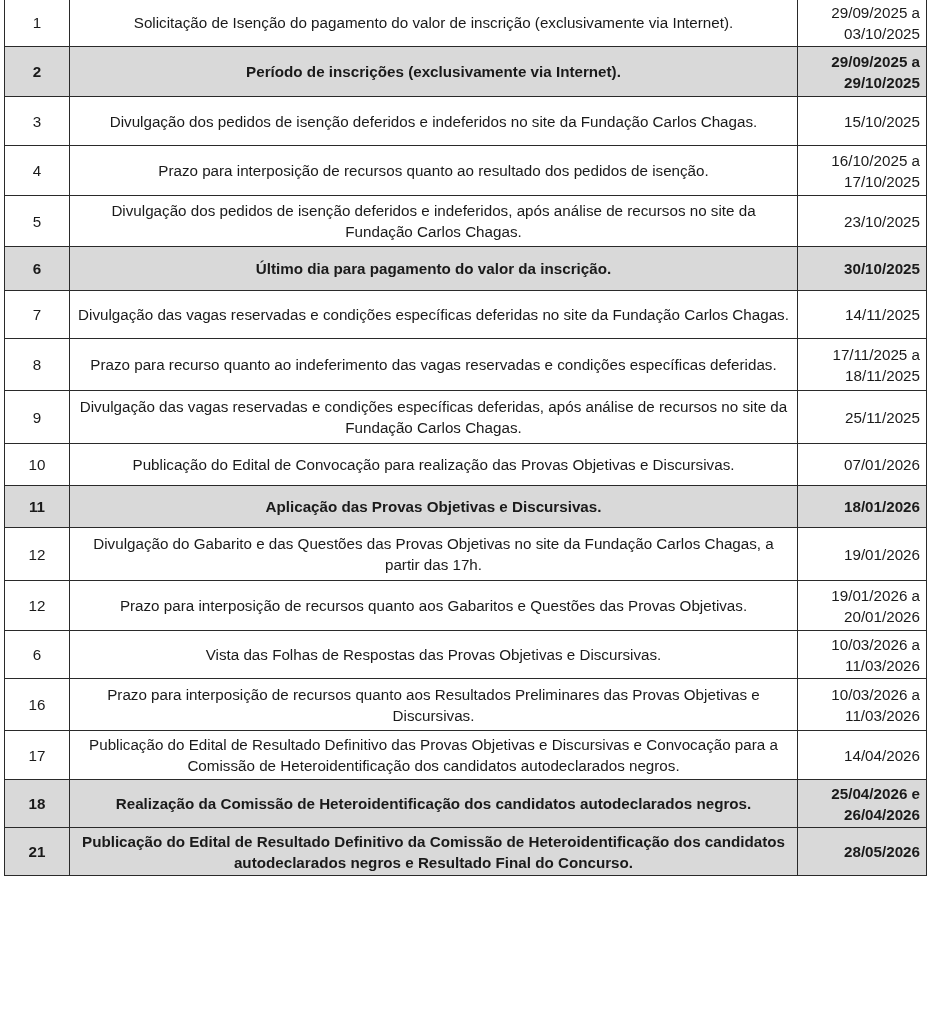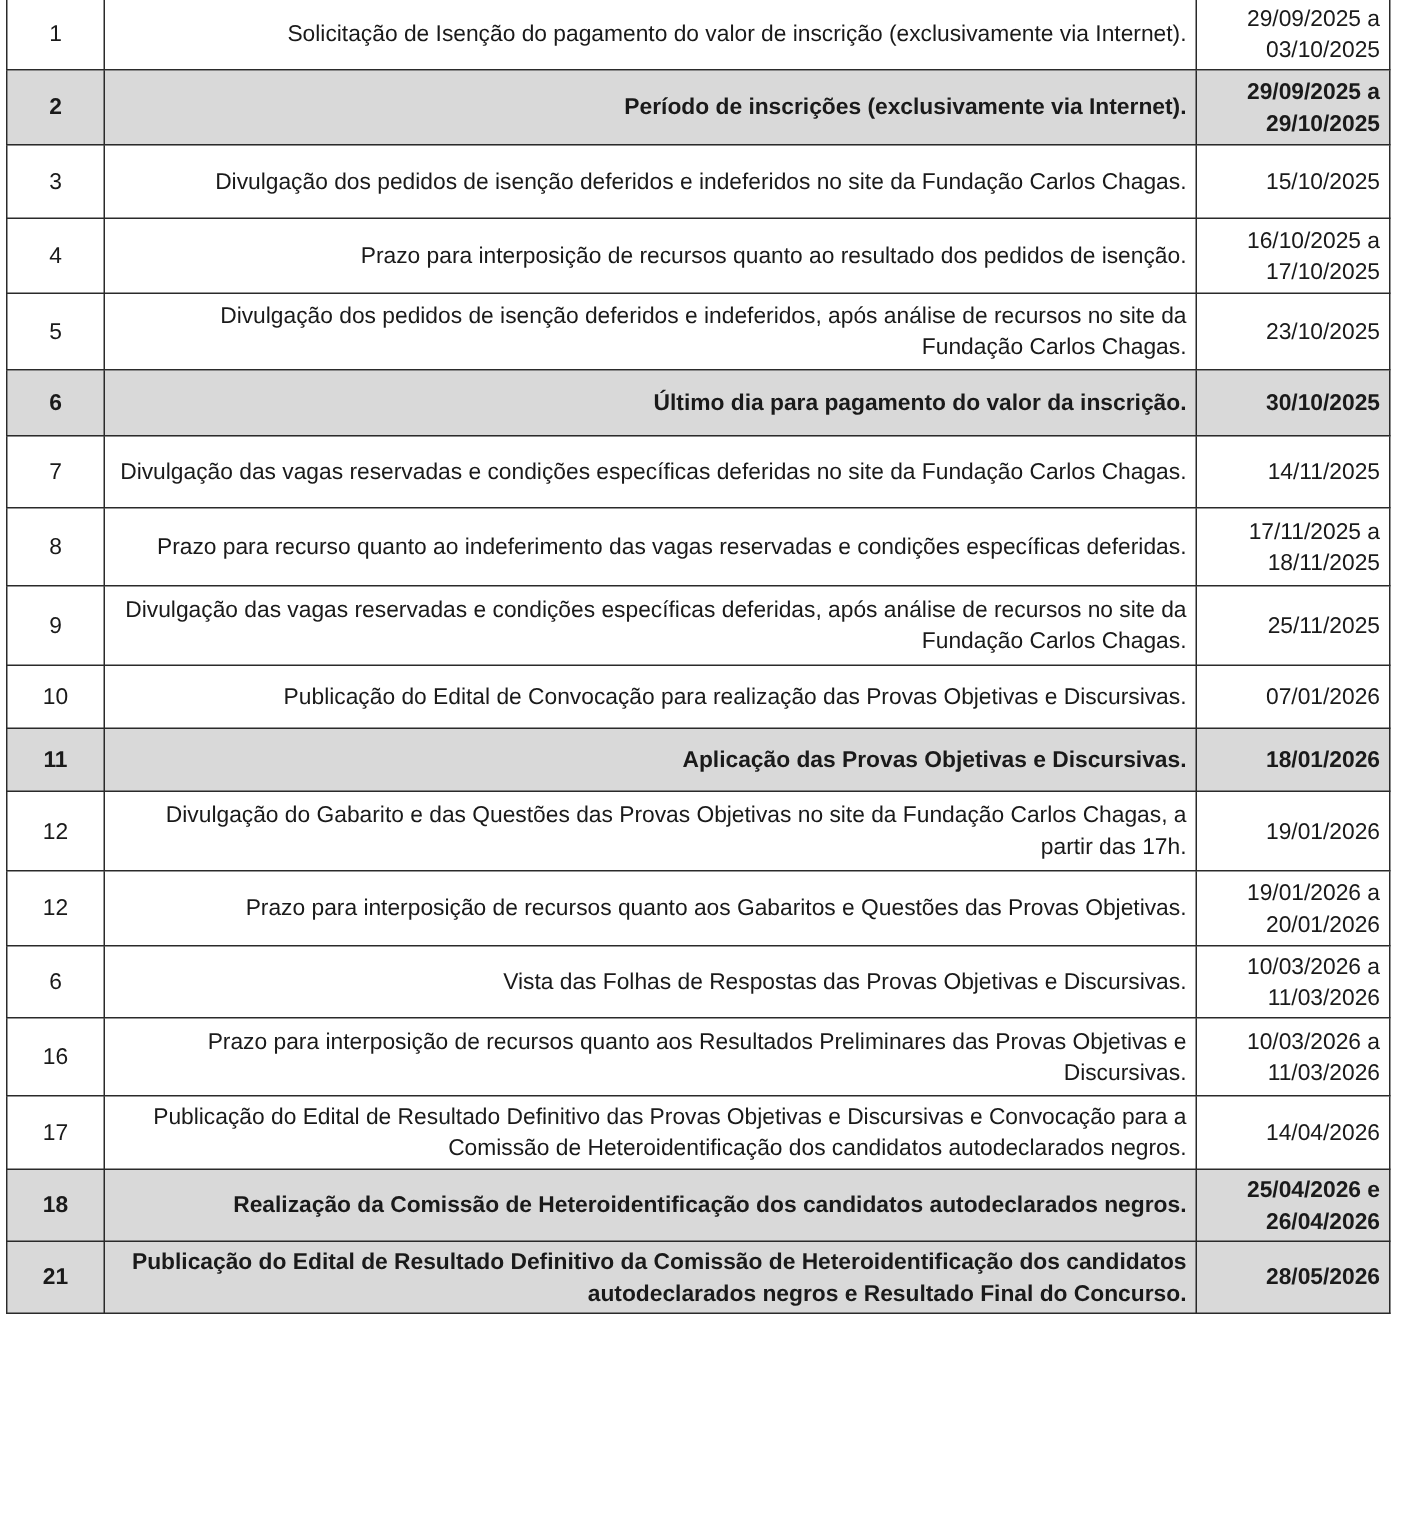--- a/index.html
+++ b/index.html
@@ -28,21 +28,21 @@
     table.schedule td {
       border: 1.5px solid #2a2a2a;
       padding: 0 6px;
       vertical-align: middle;
     }
     td.num {
       width: 52px;
       text-align: center;
     }
     td.desc {
-      text-align: right;
+      text-align: center;
       padding-left: 10px;
       padding-right: 8px;
     }
     td.date {
       width: 116px;
       text-align: right;
       padding: 0 2px;
     }
     tr.hl td {
       background: #d9d9d9;

